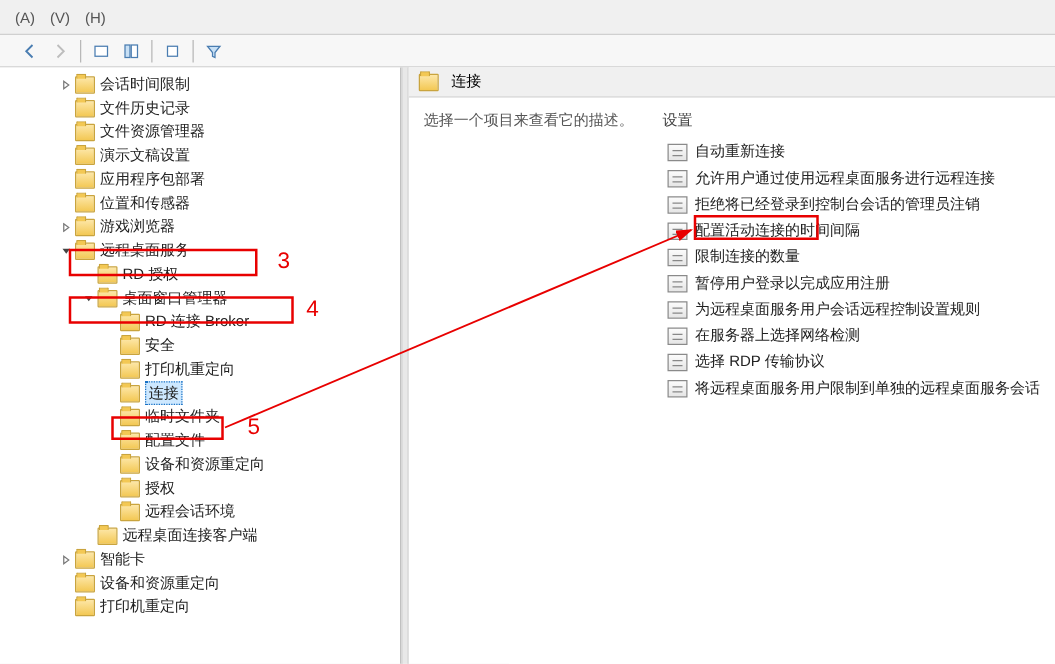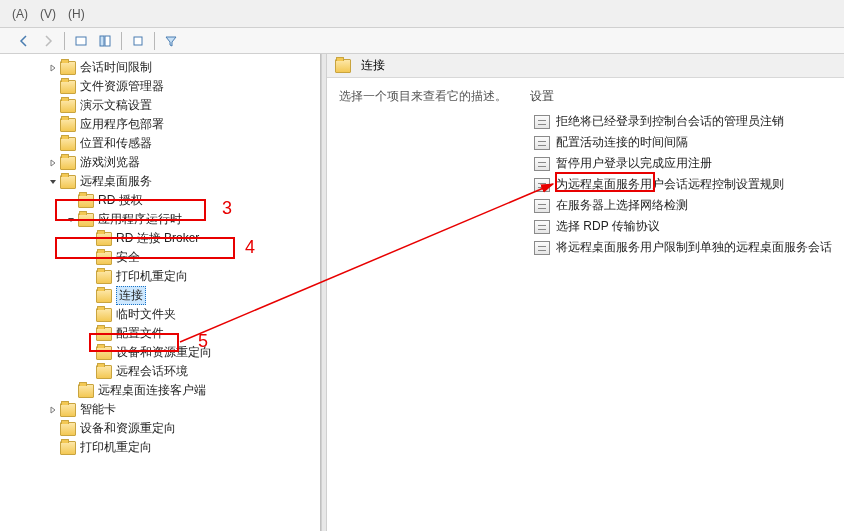--- a/index.html
+++ b/index.html
@@ -290,20 +290,28 @@
           </span>
           <span class="folder-icon"></span>
           <span>会话时间限制</span>
         </li>
         <li class="tree-row">
           <span class="indent-block" style="width: 46px;"></span>
           <span class="caret blank">
             <svg width="8" height="8"></svg>
           </span>
           <span class="folder-icon"></span>
+          <span>文件历史记录</span>
+        </li>
+        <li class="tree-row">
+          <span class="indent-block" style="width: 46px;"></span>
+          <span class="caret blank">
+            <svg width="8" height="8"></svg>
+          </span>
+          <span class="folder-icon"></span>
           <span>文件资源管理器</span>
         </li>
         <li class="tree-row">
           <span class="indent-block" style="width: 46px;"></span>
           <span class="caret blank">
             <svg width="8" height="8"></svg>
           </span>
           <span class="folder-icon"></span>
           <span>演示文稿设置</span>
         </li>
@@ -352,21 +360,21 @@
           <span>RD 授权</span>
         </li>
         <li class="tree-row">
           <span class="indent-block" style="width: 64px;"></span>
           <span class="caret">
             <svg width="8" height="8" viewBox="0 0 8 8">
               <path d="M1 2 L7 2 L4 6 Z" fill="#444"></path>
             </svg>
           </span>
           <span class="folder-icon"></span>
-          <span>应用程序运行时</span>
+          <span>桌面窗口管理器</span>
         </li>
         <li class="tree-row">
           <span class="indent-block" style="width: 82px;"></span>
           <span class="caret blank">
             <svg width="8" height="8"></svg>
           </span>
           <span class="folder-icon"></span>
           <span>RD 连接 Broker</span>
         </li>
         <li class="tree-row">
@@ -409,20 +417,28 @@
           <span class="folder-icon"></span>
           <span>配置文件</span>
         </li>
         <li class="tree-row">
           <span class="indent-block" style="width: 82px;"></span>
           <span class="caret blank">
             <svg width="8" height="8"></svg>
           </span>
           <span class="folder-icon"></span>
           <span>设备和资源重定向</span>
+        </li>
+        <li class="tree-row">
+          <span class="indent-block" style="width: 82px;"></span>
+          <span class="caret blank">
+            <svg width="8" height="8"></svg>
+          </span>
+          <span class="folder-icon"></span>
+          <span>授权</span>
         </li>
         <li class="tree-row">
           <span class="indent-block" style="width: 82px;"></span>
           <span class="caret blank">
             <svg width="8" height="8"></svg>
           </span>
           <span class="folder-icon"></span>
           <span>远程会话环境</span>
         </li>
         <li class="tree-row">
@@ -471,25 +487,37 @@
     </div>
     <div class="right-body">
       <div class="desc-col">
         <div>选择一个项目来查看它的描述。</div>
       </div>
       <div class="settings-col">
         <div class="settings-heading">设置</div>
         <div id="policy-list">
             <div class="policy-row">
               <span class="policy-icon"></span>
+              <span>自动重新连接</span>
+            </div>
+            <div class="policy-row">
+              <span class="policy-icon"></span>
+              <span>允许用户通过使用远程桌面服务进行远程连接</span>
+            </div>
+            <div class="policy-row">
+              <span class="policy-icon"></span>
               <span>拒绝将已经登录到控制台会话的管理员注销</span>
             </div>
             <div class="policy-row">
               <span class="policy-icon"></span>
               <span>配置活动连接的时间间隔</span>
+            </div>
+            <div class="policy-row">
+              <span class="policy-icon"></span>
+              <span>限制连接的数量</span>
             </div>
             <div class="policy-row">
               <span class="policy-icon"></span>
               <span>暂停用户登录以完成应用注册</span>
             </div>
             <div class="policy-row">
               <span class="policy-icon"></span>
               <span>为远程桌面服务用户会话远程控制设置规则</span>
             </div>
             <div class="policy-row">

